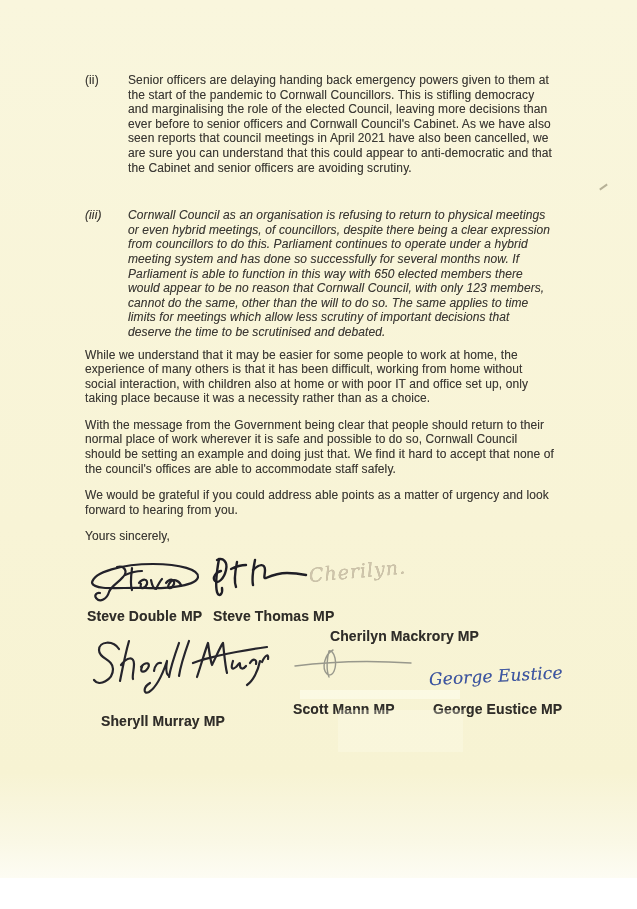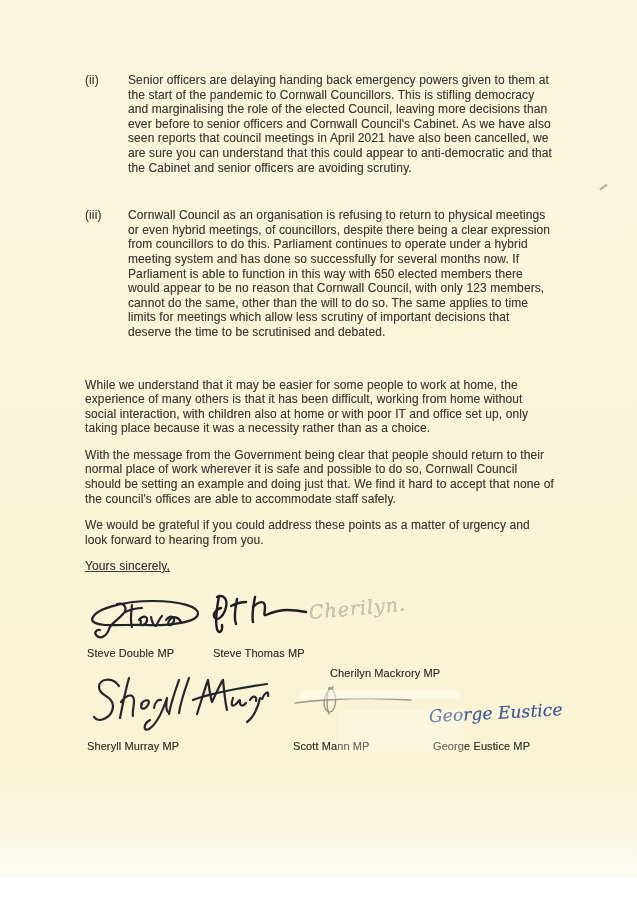--- a/index.html
+++ b/index.html
@@ -19,53 +19,53 @@
     left: 85px; top: 73px;
     width: 470px;
     font-size: 12px;
     line-height: 14.6px;
     color: #3b3935;
     letter-spacing: 0.1px;
     text-shadow: 0 0 0.4px rgba(70, 64, 52, 0.45);
   }
   .numbered { display: flex; }
   .numbered.item-ii  { margin-bottom: 33px; }
-  .numbered.item-iii { margin-bottom: 38px; }
+  .numbered.item-iii { margin-bottom: 8px; font-style: italic; }
   .numbered .marker { width: 43px; flex-shrink: 0; }
   .numbered .ntext  { flex: 1; }
   p { margin: 0 0 12px 0; }
-  p.closing { margin-bottom: 14px; text-decoration: underline; }
+  p.closing { margin-bottom: 7px; }
   .sig-row { position: relative; }
   .sig-row.row1 { height: 79px; margin-bottom: 4px; }
   .sig-row.row2 { height: 90px; }
   .sig { position: absolute; overflow: visible; }
   .sig path { fill: none; stroke: currentColor; stroke-linecap: round; stroke-linejoin: round; }
   .sig.steve path   { stroke-width: 2.2; }
   .sig.derek path   { stroke-width: 2.4; }
   .sig.sheryll path { stroke-width: 2.2; }
   .sig.scott path   { stroke-width: 1.4; }
   .sig.steve   { left: 2px;   top: 5px;  width: 118px; height: 50px; }
   .sig.derek   { left: 122px; top: 3px;  width: 102px; height: 42px; }
   .sig.cherilyn{ left: 222px; top: 7px;  width: 95px;  height: 30px; }
   .sig.sheryll { left: 4px;   top: 1px;  width: 180px; height: 62px; }
   .sig.scott   { left: 208px; top: 10px; width: 122px; height: 38px; }
   .sig.george  { left: 342px; top: 24px; width: 130px; height: 38px; }
   .sig-name {
     position: absolute;
-    font-weight: 400;
-    font-size: 11px;
+    font-weight: 700;
+    font-size: 14px;
     white-space: nowrap;
     color: #2f2d29;
   }
   .row1 .sig-name { top: 58px; }
   .row2 .sig-name { top: 68px; }
   .n-steve    { left: 2px; }
   .n-derek    { left: 128px; }
   .n-cherilyn { left: 245px; margin-top: 20px; }
-  .n-sheryll  { left: 2px; }
+  .n-sheryll  { left: 16px; margin-top: 12px; }
   .n-scott    { left: 208px; }
   .n-george   { left: 348px; }
   .artifact {
     position: absolute;
     left: 599px; top: 186px;
     width: 9px; height: 2px;
     background: rgba(138, 132, 106, 0.6);
     transform: rotate(-35deg);
   }
   .scan-band {
@@ -87,21 +87,21 @@
       <span class="ntext">Senior officers are delaying handing back emergency powers given to them at the start of the pandemic to Cornwall Councillors. This is stifling democracy and marginalising the role of the elected Council, leaving more decisions than ever before to senior officers and Cornwall Council's Cabinet. As we have also seen reports that council meetings in April 2021 have also been cancelled, we are sure you can understand that this could appear to anti-democratic and that the Cabinet and senior officers are avoiding scrutiny.</span>
     </div>
 
     <div class="numbered item-iii">
       <span class="marker">(iii)</span>
       <span class="ntext">Cornwall Council as an organisation is refusing to return to physical meetings or even hybrid meetings, of councillors, despite there being a clear expression from councillors to do this. Parliament continues to operate under a hybrid meeting system and has done so successfully for several months now. If Parliament is able to function in this way with 650 elected members there would appear to be no reason that Cornwall Council, with only 123 members, cannot do the same, other than the will to do so. The same applies to time limits for meetings which allow less scrutiny of important decisions that deserve the time to be scrutinised and debated.</span>
     </div>
 
     <p>While we understand that it may be easier for some people to work at home, the experience of many others is that it has been difficult, working from home without social interaction, with children also at home or with poor IT and office set up, only taking place because it was a necessity rather than as a choice.</p>
     <p>With the message from the Government being clear that people should return to their normal place of work wherever it is safe and possible to do so, Cornwall Council should be setting an example and doing just that. We find it hard to accept that none of the council's offices are able to accommodate staff safely.</p>
-    <p>We would be grateful if you could address these points as a matter of urgency and look forward to hearing from you.</p>
+    <p>We would be grateful if you could address able points as a matter of urgency and look forward to hearing from you.</p>
 
     <p class="closing">Yours sincerely,</p>
 
     <div class="sig-row row1">
       <svg class="sig steve" viewBox="0 0 118 50" color="#23222a">
         <path d="M 5 27 C 6 16 36 8 66 8 C 94 8 112 14 111 21 C 110 29 84 33 58 32 C 36 31 8 35 5 27"></path>
         <path d="M 30 11 C 38 9 41 16 36 21 C 31 27 24 30 22 36 C 20 43 13 47 9 42 C 7 39 10 36 13 37"></path>
         <path d="M 45 12 C 44 20 43 29 45 34 M 38 19 C 45 16 51 15 55 15"></path>
         <path d="M 52 27 C 56 22 61 23 60 28 C 58 33 52 34 54 28"></path>
         <path d="M 64 24 C 65 29 67 33 69 33 C 71 29 73 25 75 23"></path>

